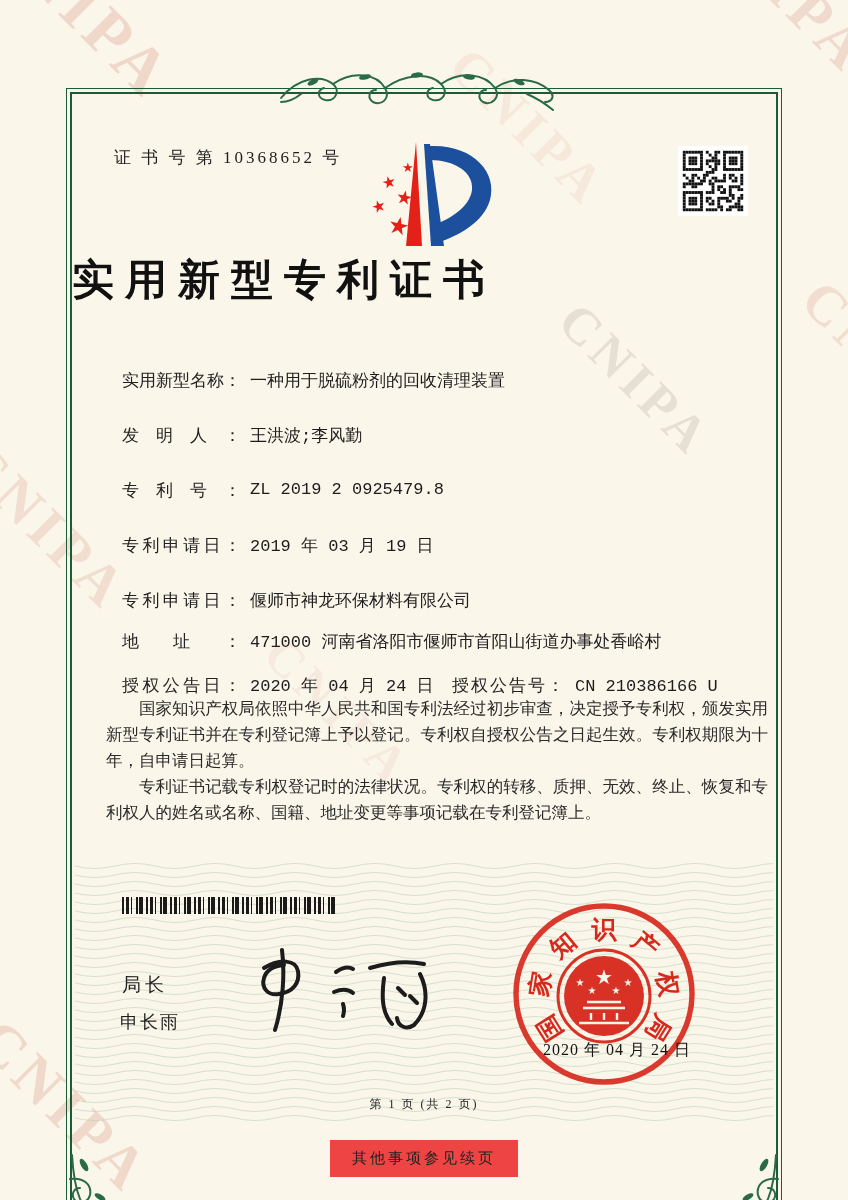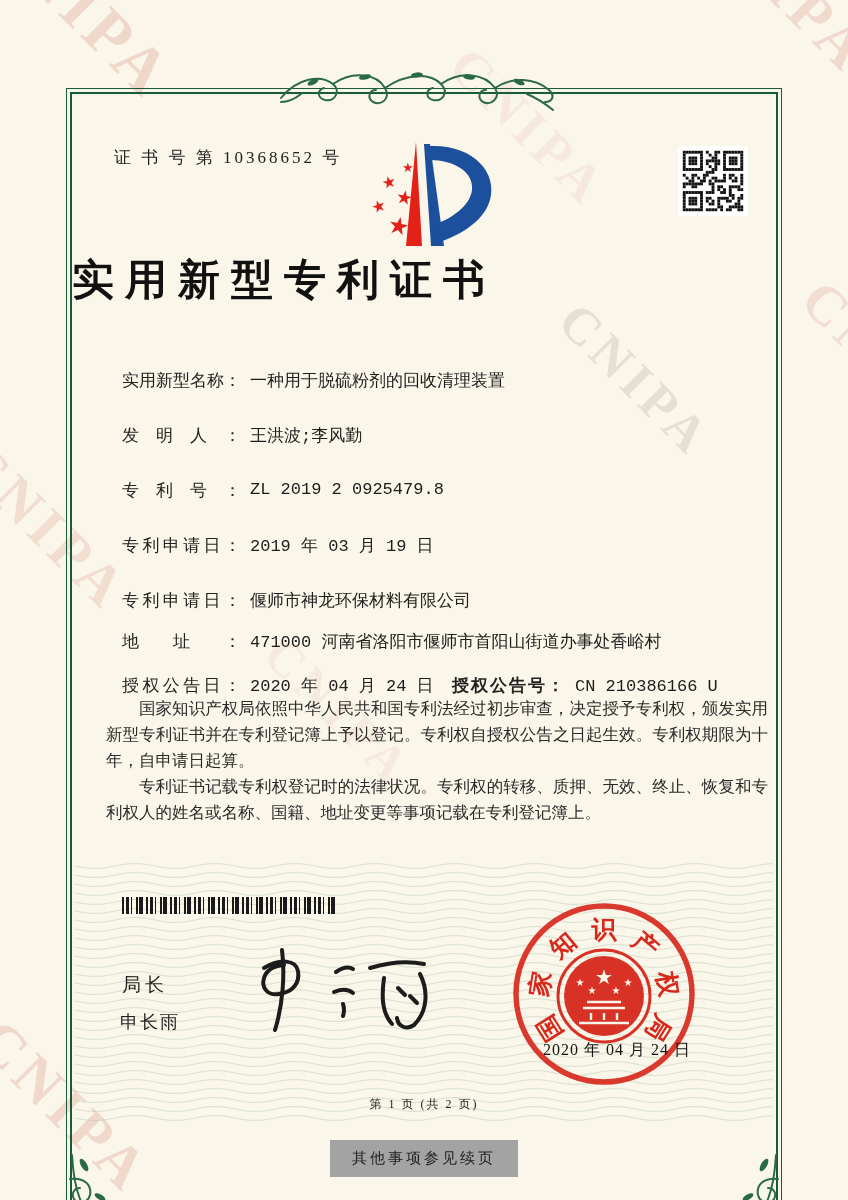--- a/index.html
+++ b/index.html
@@ -45,21 +45,21 @@
   }
   
   .fields { position:absolute; left:50px; top:0; right:20px; z-index:3; }
   .frow { position:absolute; left:0; right:0; white-space:nowrap; font-size:17px; }
   .flabel {
     display:inline-block; width:119px; text-align:justify; text-align-last:justify;
     vertical-align:top; color:#222;
   }
   .fvalue { margin-left:9px; color:#1d1d1d;font-family:Liberation Mono, monospace; }
   .grant2 { position:absolute; left:330px; top:0; }
-  .grant2 .flabel2 { color:#222; letter-spacing:2px;font-weight:bold; }
+  .grant2 .flabel2 { color:#222; letter-spacing:2px; }
   
   .bodytext {
     position:absolute; left:34px; top:602px; width:662px; z-index:3;
     font-size:16.5px; line-height:26px; color:#2a2a2a; text-align:justify;
   }
   .bodytext p { text-indent:2em; }
   
   .barcode {
     position:absolute; left:50px; top:803px; width:216px; height:17px; z-index:3;
     background:repeating-linear-gradient(90deg,
@@ -74,21 +74,21 @@
   .signature { position:absolute; left:168px; top:850px; width:215px; height:92px; z-index:3; }
   .seal { position:absolute; left:426px; top:794px; width:212px; height:212px; z-index:3; }
   .seal-date {
     position:absolute; left:452px; top:946px; width:186px; text-align:center;
     font-size:16px; letter-spacing:1px; color:#151515; z-index:4;
   }
   .page-info { position:absolute; left:0; top:1002px; width:100%; text-align:center;
     font-size:12px; letter-spacing:2px; color:#222; z-index:3; }
   .footer-note {
     position:absolute; left:50%; top:1140px; transform:translateX(-50%);
-    background:#a3a3a3; padding:9px 22px; font-size:15px; letter-spacing:3px;
+    background:#ef4444; padding:9px 22px; font-size:15px; letter-spacing:3px;
     color:#222; z-index:3;
   }
   .green-stroke { stroke:#2a6a45; fill:none; stroke-width:2; stroke-linecap:round; }
   .green-fill { fill:#2a6a45; stroke:none; }
 </style>
 </head>
 <body>
 
 <div class="page">
 

